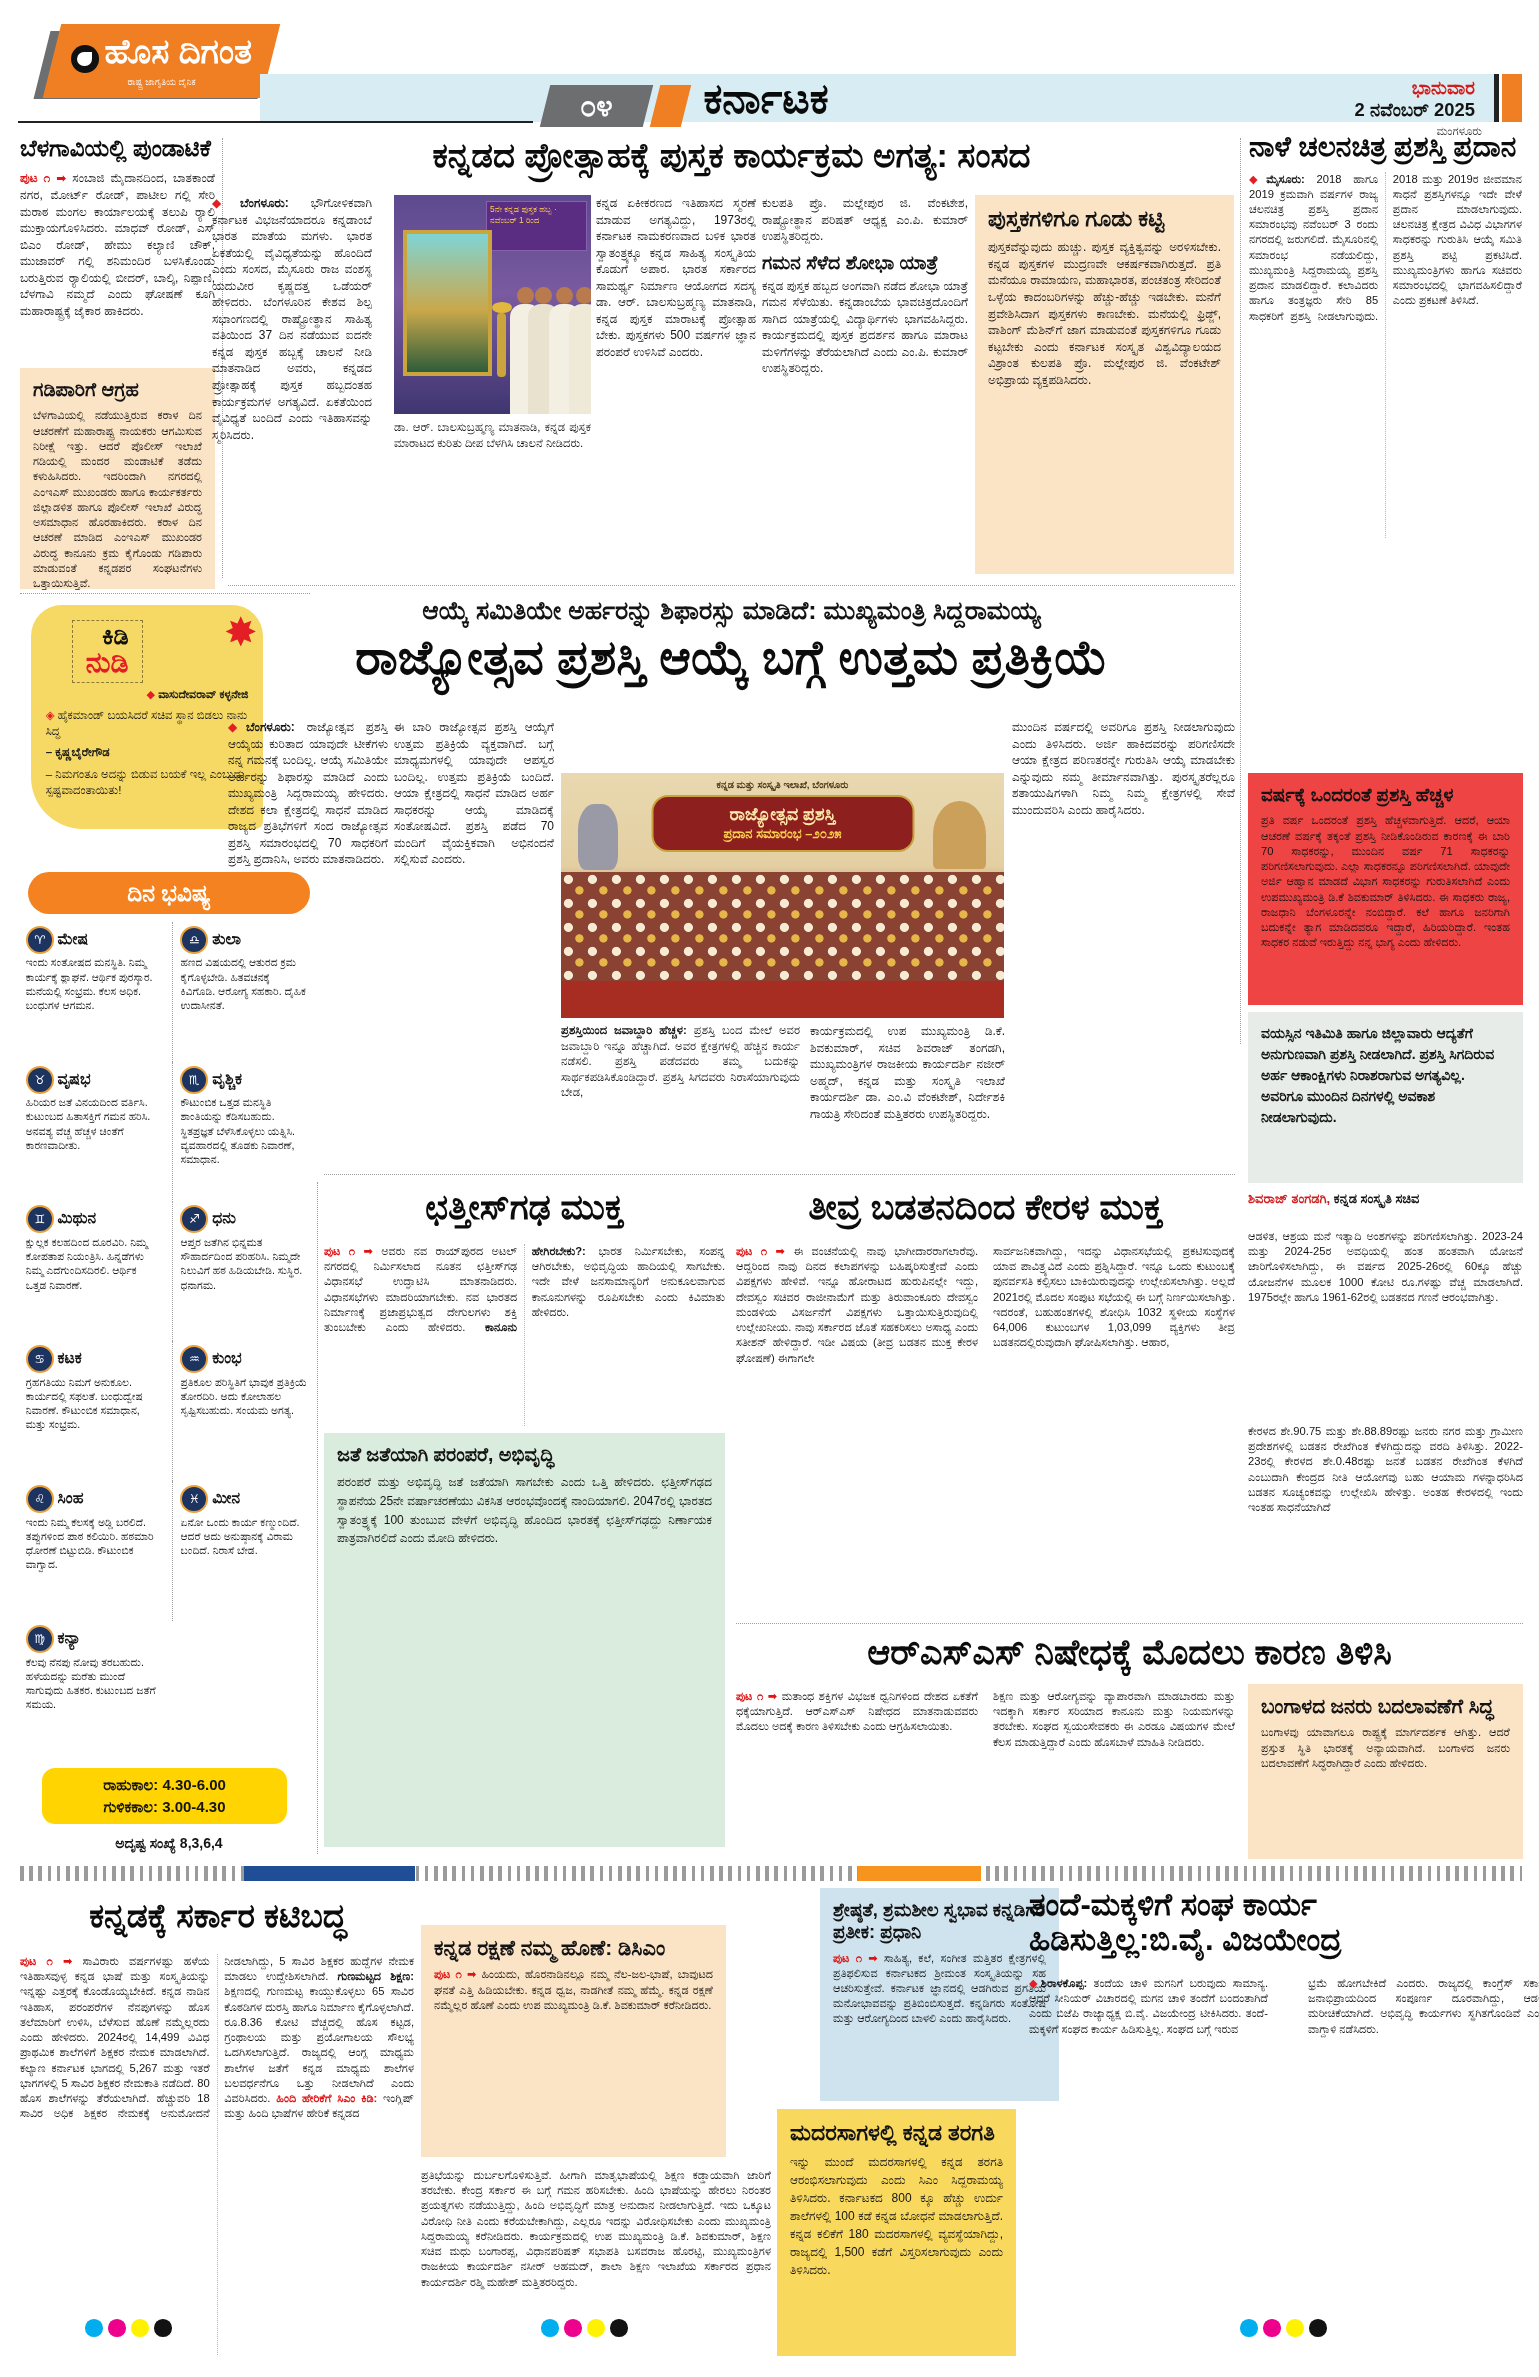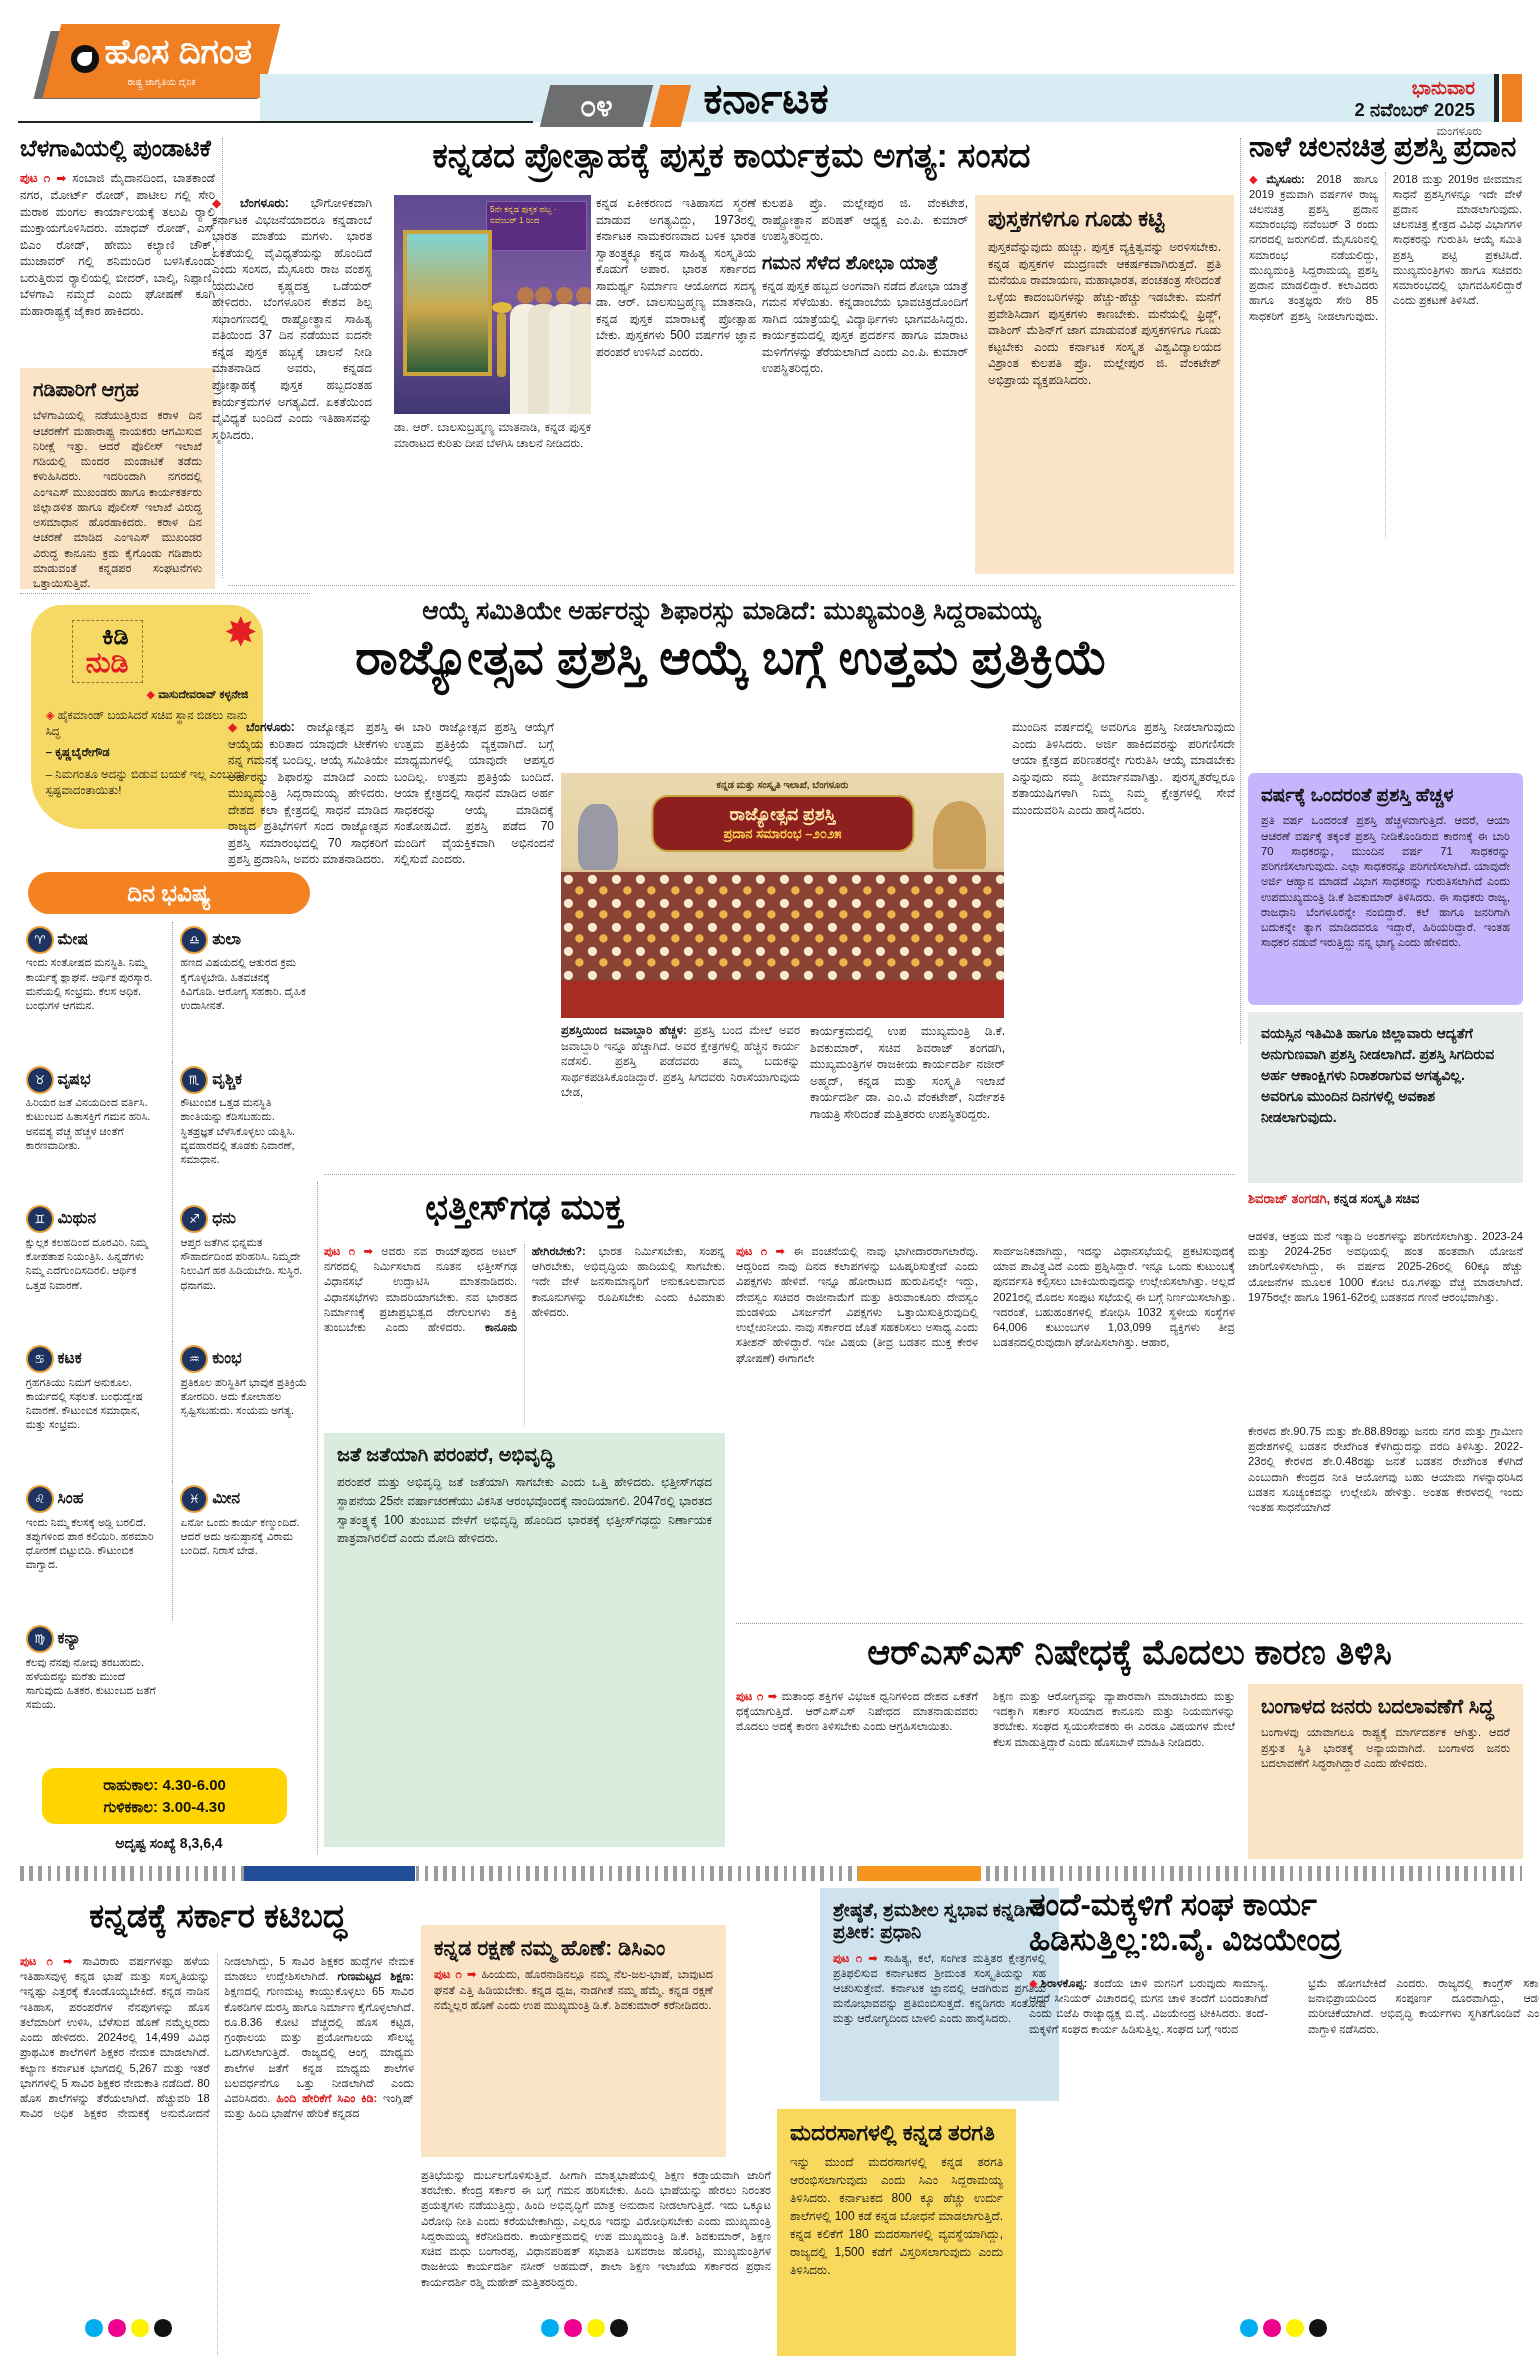--- a/index.html
+++ b/index.html
@@ -27,21 +27,21 @@
   .logo-title{font-size:34px;font-weight:800;line-height:1;}
   .logo-tag{font-size:9.2px;margin-top:3.7px;}
   .logo-circ{width:28px;height:28px;border-radius:50%;background:#111;display:inline-block;vertical-align:middle;margin-right:5.5px;position:relative;}
   .logo-circ:after{content:"";position:absolute;left:6.4px;top:6.4px;width:14.7px;height:14.7px;border-radius:50% 0 50% 50%;background:#fff;}
   .blue-band{background:#d8edf3;}
   .section-title{font-size:42px;font-weight:800;color:#0a0a0a;}
   .pageno-wrap{background:#6d6e70;transform:skewX(-14deg);display:flex;align-items:center;justify-content:center;color:#fff;font-weight:800;font-size:29.4px;}
   .pageno-accent{background:#f07f23;transform:skewX(-14deg);}
   
   .peach{background:#fbe3c5;}
-  .pink{background:#c4b5fd;border-radius:6px;}
+  .pink{background:#ef4444;}
   .grayg{background:#e7ece8;}
   .green{background:#d9ecdd;}
   .blue-box{background:#cfe3ee;margin-left:43px;}
   .yellowb{background:#f8d95e;}
   .goldbox{background:#f6d964;border-radius:31px 31px 7.4px 52px;}
   .box-title{font-weight:800;font-size:19.3px;margin:0 0 7.4px 0;}
   
   .zgrid{display:grid;grid-template-columns:1fr 1fr;grid-auto-flow:column;grid-template-rows:repeat(6,1fr);column-gap:9.2px;}
   .zcell{padding:3.7px 3.7px 0 1.8px;}
   .zname{font-weight:800;font-size:15.6px;}
@@ -256,20 +256,21 @@
     <span class="marker">ಪುಟ ೧ ➡</span>
     <span>ಅವರು ನವ ರಾಯ್‌ಪುರದ ಅಟಲ್ ನಗರದಲ್ಲಿ ನಿರ್ಮಿಸಲಾದ ನೂತನ ಛತ್ತೀಸ್‌ಗಢ ವಿಧಾನಸಭೆ ಉದ್ಘಾಟಿಸಿ ಮಾತನಾಡಿದರು. ವಿಧಾನಸಭೆಗಳು ಮಾದರಿಯಾಗಬೇಕು. ನವ ಭಾರತದ ನಿರ್ಮಾಣಕ್ಕೆ ಪ್ರಜಾಪ್ರಭುತ್ವದ ದೇಗುಲಗಳು ಶಕ್ತಿ ತುಂಬಬೇಕು ಎಂದು ಹೇಳಿದರು.</span>
     <span class="bold">ಕಾನೂನು ಹೇಗಿರಬೇಕು?:</span>
     <span>ಭಾರತ ನಿರ್ಮಿಸಬೇಕು, ಸಂಪನ್ನ ಆಗಿರಬೇಕು, ಅಭಿವೃದ್ಧಿಯ ಹಾದಿಯಲ್ಲಿ ಸಾಗಬೇಕು. ಇದೇ ವೇಳೆ ಜನಸಾಮಾನ್ಯರಿಗೆ ಅನುಕೂಲವಾಗುವ ಕಾನೂನುಗಳನ್ನು ರೂಪಿಸಬೇಕು ಎಂದು ಕಿವಿಮಾತು ಹೇಳಿದರು.</span>
   </div>
   <div class="abs green boxed" style="left:324px;top:1433px;width:401px;height:414px;">
     <div class="box-title" style="font-size:19.3px;">ಜತೆ ಜತೆಯಾಗಿ ಪರಂಪರೆ, ಅಭಿವೃದ್ಧಿ</div>
     <div class="body-txt just" style="line-height:1.55;">ಪರಂಪರೆ ಮತ್ತು ಅಭಿವೃದ್ಧಿ ಜತೆ ಜತೆಯಾಗಿ ಸಾಗಬೇಕು ಎಂದು ಒತ್ತಿ ಹೇಳಿದರು. ಛತ್ತೀಸ್‌ಗಢದ ಸ್ಥಾಪನೆಯ 25ನೇ ವರ್ಷಾಚರಣೆಯು ವಿಕಸಿತ ಆರಂಭವೊಂದಕ್ಕೆ ನಾಂದಿಯಾಗಲಿ. 2047ರಲ್ಲಿ ಭಾರತದ ಸ್ವಾತಂತ್ರ್ಯಕ್ಕೆ 100 ತುಂಬುವ ವೇಳೆಗೆ ಅಭಿವೃದ್ಧಿ ಹೊಂದಿದ ಭಾರತಕ್ಕೆ ಛತ್ತೀಸ್‌ಗಢದ್ದು ನಿರ್ಣಾಯಕ ಪಾತ್ರವಾಗಿರಲಿದೆ ಎಂದು ಮೋದಿ ಹೇಳಿದರು.</div>
   </div>
 
+  <div class="abs headline center" style="left:736px;top:1187px;width:499px;font-size:35px;">ತೀವ್ರ ಬಡತನದಿಂದ ಕೇರಳ ಮುಕ್ತ</div>
   <div class="abs small-txt just" style="left:736px;top:1244px;width:242px;height:368px;overflow:hidden;">
     <span class="marker">ಪುಟ ೧ ➡</span>
     <span>ಈ ವಂಚನೆಯಲ್ಲಿ ನಾವು ಭಾಗೀದಾರರಾಗಲಾರೆವು. ಆದ್ದರಿಂದ ನಾವು ದಿನದ ಕಲಾಪಗಳನ್ನು ಬಹಿಷ್ಕರಿಸುತ್ತೇವೆ ಎಂದು ವಿಪಕ್ಷಗಳು ಹೇಳಿವೆ. ಇನ್ನೂ ಹೋರಾಟದ ಹುರುಪಿನಲ್ಲೇ ಇದ್ದು, ದೇವಸ್ವಂ ಸಚಿವರ ರಾಜೀನಾಮೆಗೆ ಮತ್ತು ತಿರುವಾಂಕೂರು ದೇವಸ್ವಂ ಮಂಡಳಿಯ ವಿಸರ್ಜನೆಗೆ ವಿಪಕ್ಷಗಳು ಒತ್ತಾಯಿಸುತ್ತಿರುವುದಿಲ್ಲಿ ಉಲ್ಲೇಖನೀಯ. ನಾವು ಸರ್ಕಾರದ ಜೊತೆ ಸಹಕರಿಸಲು ಅಸಾಧ್ಯ ಎಂದು ಸತೀಶನ್ ಹೇಳಿದ್ದಾರೆ. ಇಡೀ ವಿಷಯ (ತೀವ್ರ ಬಡತನ ಮುಕ್ತ ಕೇರಳ ಘೋಷಣೆ) ಈಗಾಗಲೇ</span>
   </div>
   <div class="abs small-txt just" style="left:993px;top:1244px;width:242px;height:368px;overflow:hidden;">ಸಾರ್ವಜನಿಕವಾಗಿದ್ದು, ಇದನ್ನು ವಿಧಾನಸಭೆಯಲ್ಲಿ ಪ್ರಕಟಿಸುವುದಕ್ಕೆ ಯಾವ ಪಾವಿತ್ರ್ಯವಿದೆ ಎಂದು ಪ್ರಶ್ನಿಸಿದ್ದಾರೆ. ಇನ್ನೂ ಒಂದು ಕುಟುಂಬಕ್ಕೆ ಪುನರ್ವಸತಿ ಕಲ್ಪಿಸಲು ಬಾಕಿಯಿರುವುದನ್ನು ಉಲ್ಲೇಖಿಸಲಾಗಿತ್ತು. ಅಲ್ಲದೆ 2021ರಲ್ಲಿ ಮೊದಲ ಸಂಪುಟ ಸಭೆಯಲ್ಲಿ ಈ ಬಗ್ಗೆ ನಿರ್ಣಯಿಸಲಾಗಿತ್ತು. ಇದರಂತೆ, ಬಹುಹಂತಗಳಲ್ಲಿ ಶೋಧಿಸಿ 1032 ಸ್ಥಳೀಯ ಸಂಸ್ಥೆಗಳ 64,006 ಕುಟುಂಬಗಳ 1,03,099 ವ್ಯಕ್ತಿಗಳು ತೀವ್ರ ಬಡತನದಲ್ಲಿರುವುದಾಗಿ ಘೋಷಿಸಲಾಗಿತ್ತು. ಆಹಾರ,</div>
   <div class="abs small-txt just" style="left:1248px;top:1229px;width:275px;height:190px;overflow:hidden;">ಆಡಳಿತ, ಆಶ್ರಯ ಮನೆ ಇತ್ಯಾದಿ ಅಂಶಗಳನ್ನು ಪರಿಗಣಿಸಲಾಗಿತ್ತು. 2023-24 ಮತ್ತು 2024-25ರ ಅವಧಿಯಲ್ಲಿ ಹಂತ ಹಂತವಾಗಿ ಯೋಜನೆ ಜಾರಿಗೊಳಿಸಲಾಗಿದ್ದು, ಈ ವರ್ಷದ 2025-26ರಲ್ಲಿ 60ಕ್ಕೂ ಹೆಚ್ಚು ಯೋಜನೆಗಳ ಮೂಲಕ 1000 ಕೋಟಿ ರೂ.ಗಳಷ್ಟು ವೆಚ್ಚ ಮಾಡಲಾಗಿದೆ. 1975ರಲ್ಲೇ ಹಾಗೂ 1961-62ರಲ್ಲಿ ಬಡತನದ ಗಣನೆ ಆರಂಭವಾಗಿತ್ತು.</div>
   <div class="abs small-txt just" style="left:1248px;top:1424px;width:275px;height:195px;overflow:hidden;">ಕೇರಳದ ಶೇ.90.75 ಮತ್ತು ಶೇ.88.89ರಷ್ಟು ಜನರು ನಗರ ಮತ್ತು ಗ್ರಾಮೀಣ ಪ್ರದೇಶಗಳಲ್ಲಿ ಬಡತನ ರೇಖೆಗಿಂತ ಕೆಳಗಿದ್ದುದನ್ನು ವರದಿ ತಿಳಿಸಿತ್ತು. 2022-23ರಲ್ಲಿ ಕೇರಳದ ಶೇ.0.48ರಷ್ಟು ಜನತೆ ಬಡತನ ರೇಖೆಗಿಂತ ಕೆಳಗಿದೆ ಎಂಬುದಾಗಿ ಕೇಂದ್ರದ ನೀತಿ ಆಯೋಗವು ಬಹು ಆಯಾಮ ಗಳನ್ನಾಧರಿಸಿದ ಬಡತನ ಸೂಚ್ಯಂಕವನ್ನು ಉಲ್ಲೇಖಿಸಿ ಹೇಳಿತ್ತು. ಅಂತಹ ಕೇರಳದಲ್ಲಿ ಇಂದು ಇಂತಹ ಸಾಧನೆಯಾಗಿದೆ</div>
 
   <div class="abs dot-rule-h" style="left:736px;top:1623px;width:787px;"></div>
   <div class="abs headline center" style="left:736px;top:1632px;width:787px;font-size:35px;">ಆರ್‌ಎಸ್‌ಎಸ್ ನಿಷೇಧಕ್ಕೆ ಮೊದಲು ಕಾರಣ ತಿಳಿಸಿ</div>

